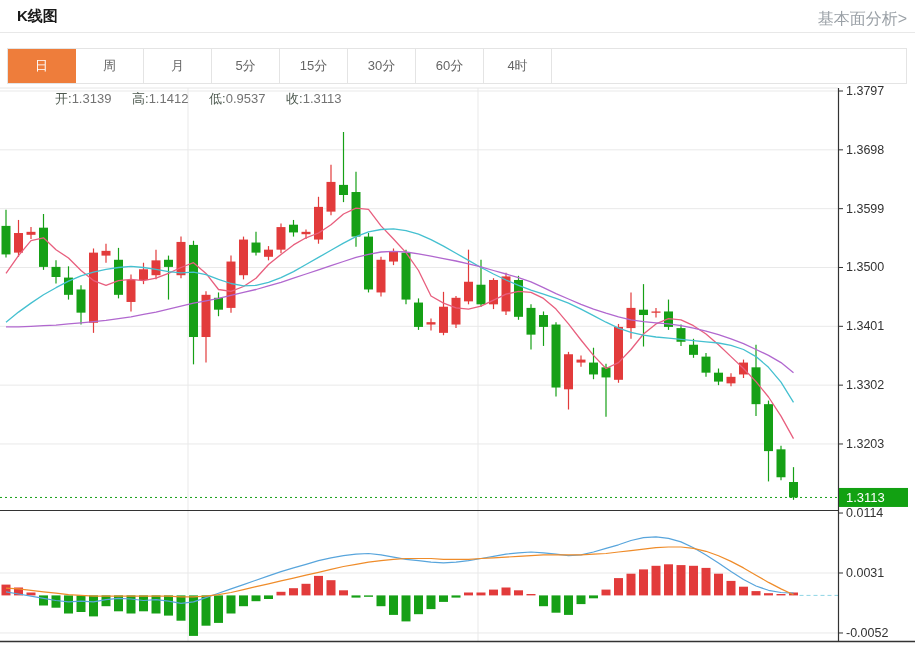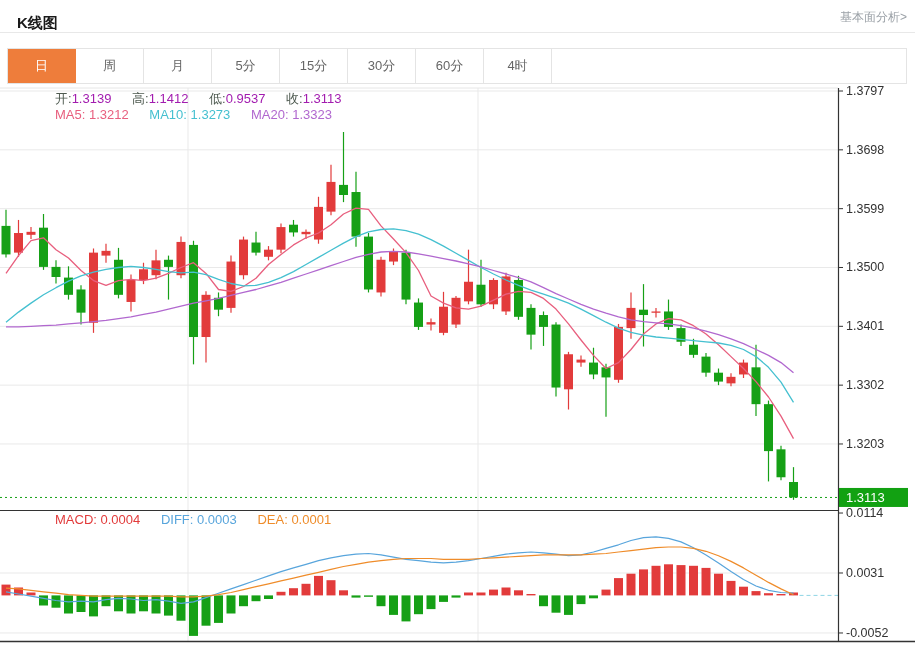--- a/index.html
+++ b/index.html
@@ -1,28 +1,28 @@
 <!DOCTYPE html>
 <html><head>
 <meta charset="utf-8">
 <style>
   html,body{margin:0;padding:0;background:#fff;}
   #app{position:relative;width:915px;height:645px;background:#fff;overflow:hidden;
        font-family:"Liberation Sans",sans-serif;}
   .header{position:absolute;left:0;top:0;width:915px;height:32px;border-bottom:1px solid #e8e8e8;}
-  .title{position:absolute;left:17px;top:7px;font-size:15px;font-weight:bold;color:#1a1a1a;margin-top:7px;}
-  .fund-link{position:absolute;right:8px;top:9px;font-size:12px;color:#9aa0a6;text-decoration:none;cursor:pointer;}
+  .title{position:absolute;left:17px;top:7px;font-size:15px;font-weight:bold;color:#1a1a1a;}
+  .fund-link{position:absolute;right:8px;top:9px;font-size:16px;color:#9aa0a6;text-decoration:none;cursor:pointer;}
   .tabs{position:absolute;left:7px;top:48px;width:900px;height:36px;border:1px solid #e4e4e4;box-sizing:border-box;display:flex;}
   .tab{width:67px;height:100%;line-height:34px;text-align:center;font-size:13px;color:#666;
        border-right:1px solid #e4e4e4;cursor:pointer;background:#fff;}
   .tab.active{background:#ee7d3b;color:#fff;border-right-color:#ee7d3b;}
   .overlay{position:absolute;font-size:13px;white-space:nowrap;}
   .pair{margin-right:17px;}
   .pair .lbl{color:#4e5a50;}
-  .pair .val{color:#a21caf;}
+  .pair .val{color:#737373;}
   #info-ma .pair.ma5{color:#e85f7e;} #info-ma .pair.ma10{color:#45c0d0;} #info-ma .pair.ma20{color:#b168cf;}
   #info-macd .pair.macd{color:#e23b3b;} #info-macd .pair.diff{color:#58a5dc;} #info-macd .pair.dea{color:#ef8c2a;}
   svg text{font-family:"Liberation Sans",sans-serif;}
 </style>
 </head>
 <body>
 
 <div id="app">
 
   <div class="header">
@@ -308,25 +308,15 @@
       </g>
     </svg>
 
   <div id="info-ohlc" class="overlay" style="left:55px;top:90px;">
     <span class="pair"><span class="lbl">开:</span><span class="val">1.3139</span></span>
     <span class="pair"><span class="lbl">高:</span><span class="val">1.1412</span></span>
     <span class="pair"><span class="lbl">低:</span><span class="val">0.9537</span></span>
     <span class="pair"><span class="lbl">收:</span><span class="val">1.3113</span></span>
   </div>
 
-  <div id="info-ma" class="overlay" style="left:55px;top:107px;">
-    <span class="pair ma5"><span>MA5:</span> <span>1.3212</span></span>
-    <span class="pair ma10"><span>MA10:</span> <span>1.3273</span></span>
-    <span class="pair ma20"><span>MA20:</span> <span>1.3323</span></span>
-  </div>
-
-  <div id="info-macd" class="overlay" style="left:55px;top:512px;">
-    <span class="pair macd"><span>MACD:</span> <span>0.0004</span></span>
-    <span class="pair diff"><span>DIFF:</span> <span>0.0003</span></span>
-    <span class="pair dea"><span>DEA:</span> <span>0.0001</span></span>
-  </div>
+
 
 </div>
 
 </body></html>

